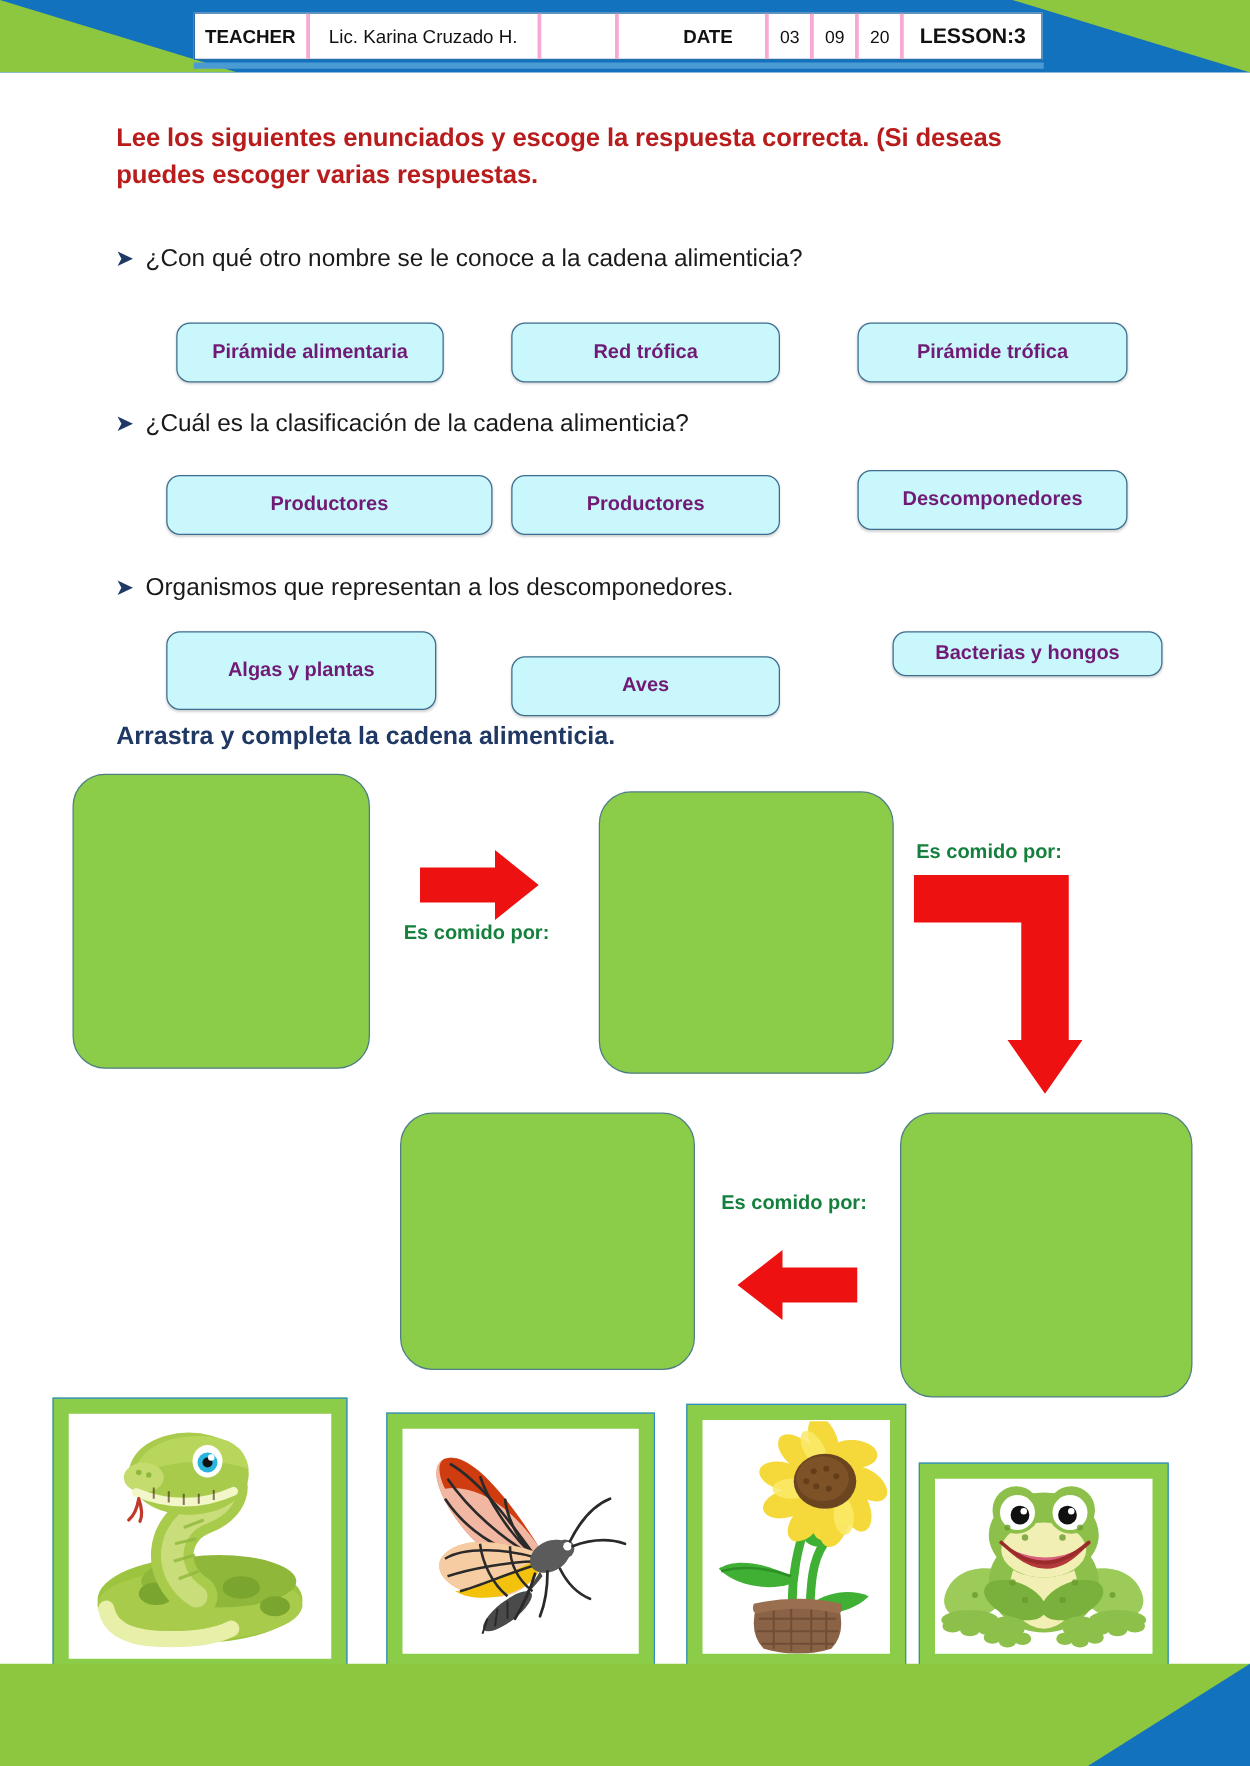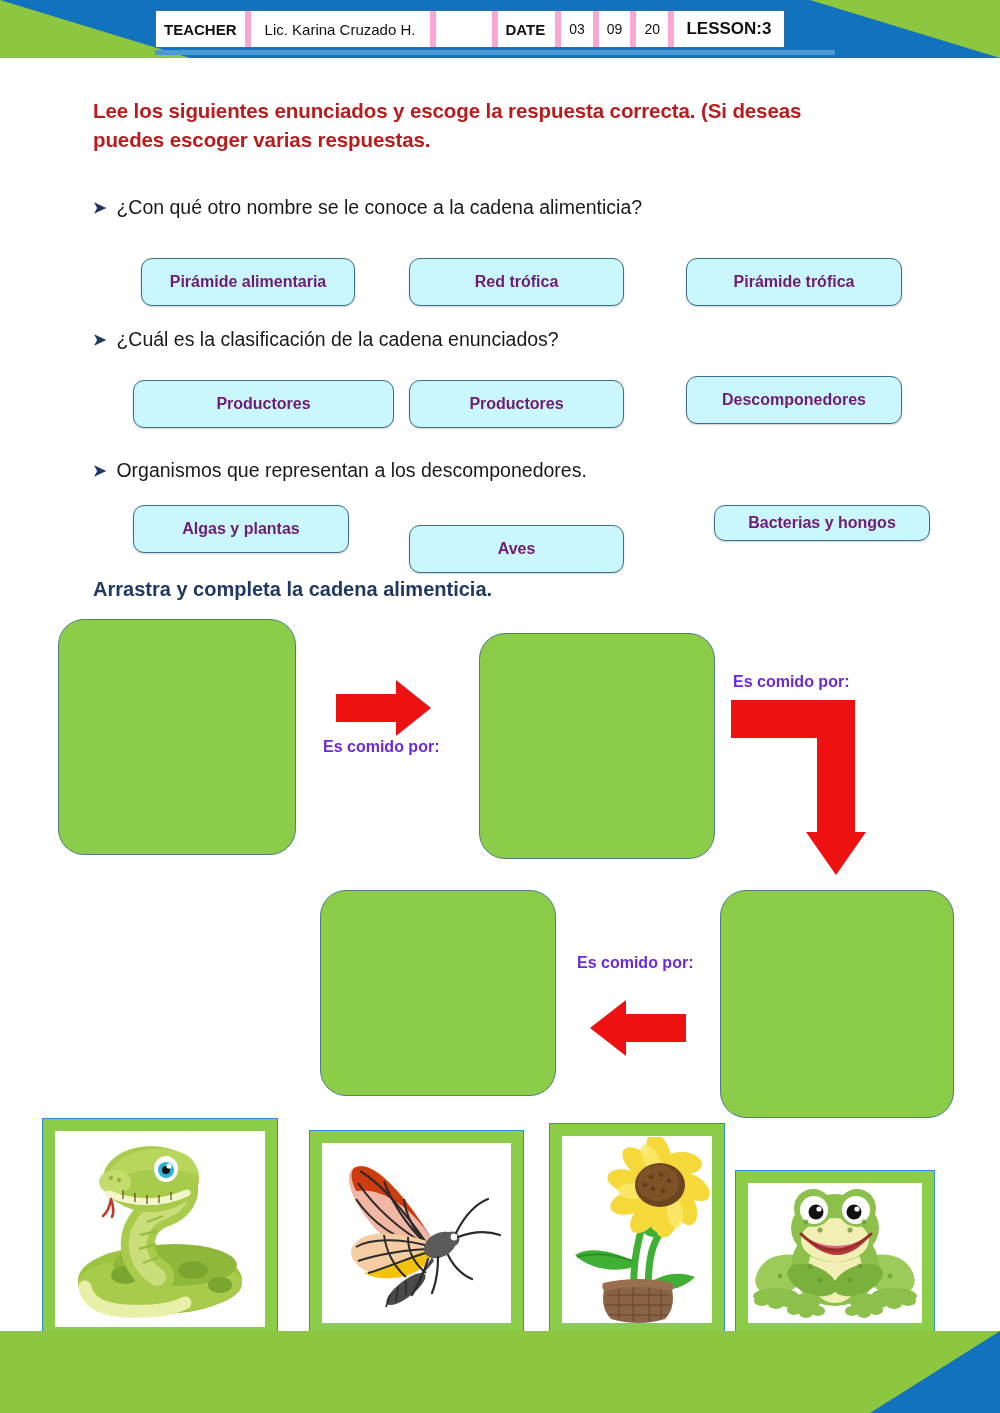--- a/index.html
+++ b/index.html
@@ -31,30 +31,30 @@
     background: #4a9ad4;
   }
   .teacher-box {
     position: absolute; left: 155px; top: 10px; height: 38px;
     display: flex; align-items: stretch;
     background: #ffffff;
     border: 1px solid #2c6fa8;
   }
   .tb-cell {
     display: flex; align-items: center; justify-content: center;
-    border-right: 6px solid #f9a8d4;
+    border-right: 3px solid #f9a8d4;
     padding: 0 8px;
     font-size: 15px; color: #111;
     white-space: nowrap;
   }
   .tb-cell:last-child { border-right: none; }
   .tb-label { font-weight: bold; font-size: 15px; }
   .tb-name { font-weight: normal; font-size: 15px; min-width: 185px; }
   .tb-gap { min-width: 62px; }
-  .tb-date { font-weight: bold; padding-right: 10px; }
+  .tb-date { font-weight: bold; padding-right: 26px; margin-left: 44px; }
   .tb-num { min-width: 36px; font-size: 14px; }
   .tb-lesson { font-weight: bold; font-size: 17px; min-width: 110px; }
 
   
   .instr {
     position: absolute; left: 93px; top: 96px; width: 770px;
     font-size: 20.5px; font-weight: bold; color: #b91c1c;
     line-height: 1.42; letter-spacing: -0.1px;
   }
   .section-title {
@@ -90,21 +90,21 @@
   .dropzone {
     position: absolute;
     background: #8bcc48;
     border: 1.6px solid #4e7e84;
     border-radius: 26px;
   }
 
   
   .arrow-label {
     position: absolute;
-    font-size: 16px; font-weight: bold; color: #6d28d9;
+    font-size: 16px; font-weight: bold; color: #15803d;
     white-space: nowrap;
   }
 
   
   .arrow { position: absolute; }
   .arrow svg { display: block; }
 
   
   .imgcard {
     position: absolute;
@@ -157,31 +157,31 @@
   <div class="question" style="left:93px; top:196px;">
     <span class="bullet">➤</span>
     <span>¿Con qué otro nombre se le conoce a la cadena alimenticia?</span>
   </div>
   <div class="choice" style="left:141px; top:258px; width:214px; height:48px;">Pirámide alimentaria</div>
   <div class="choice" style="left:409px; top:258px; width:215px; height:48px;">Red trófica</div>
   <div class="choice" style="left:686px; top:258px; width:216px; height:48px;">Pirámide trófica</div>
 
   <div class="question" style="left:93px; top:328px;">
     <span class="bullet">➤</span>
-    <span>¿Cuál es la clasificación de la cadena enunciados?</span>
+    <span>¿Cuál es la clasificación de la cadena alimenticia?</span>
   </div>
   <div class="choice" style="left:133px; top:380px; width:261px; height:48px;">Productores</div>
   <div class="choice" style="left:409px; top:380px; width:215px; height:48px;">Productores</div>
   <div class="choice" style="left:686px; top:376px; width:216px; height:48px;">Descomponedores</div>
 
   <div class="question" style="left:93px; top:459px;">
     <span class="bullet">➤</span>
     <span>Organismos que representan a los descomponedores.</span>
   </div>
-  <div class="choice" style="left:133px; top:505px; width:216px; height:48px;">Algas y plantas</div>
+  <div class="choice" style="left:133px; top:505px; width:216px; height:63px;">Algas y plantas</div>
   <div class="choice" style="left:409px; top:505px; width:215px; height:48px;margin-top:20px;">Aves</div>
   <div class="choice" style="left:714px; top:505px; width:216px; height:36px;">Bacterias y hongos</div>
 
   <div class="section-title">Arrastra y completa la cadena alimenticia.</div>
 
   <div class="dropzone" style="left:58px;  top:619px; width:238px; height:236px;"></div>
   <div class="dropzone" style="left:479px; top:633px; width:236px; height:226px;"></div>
   <div class="dropzone" style="left:320px; top:890px; width:236px; height:206px;"></div>
   <div class="dropzone" style="left:720px; top:890px; width:234px; height:228px;"></div>
 

